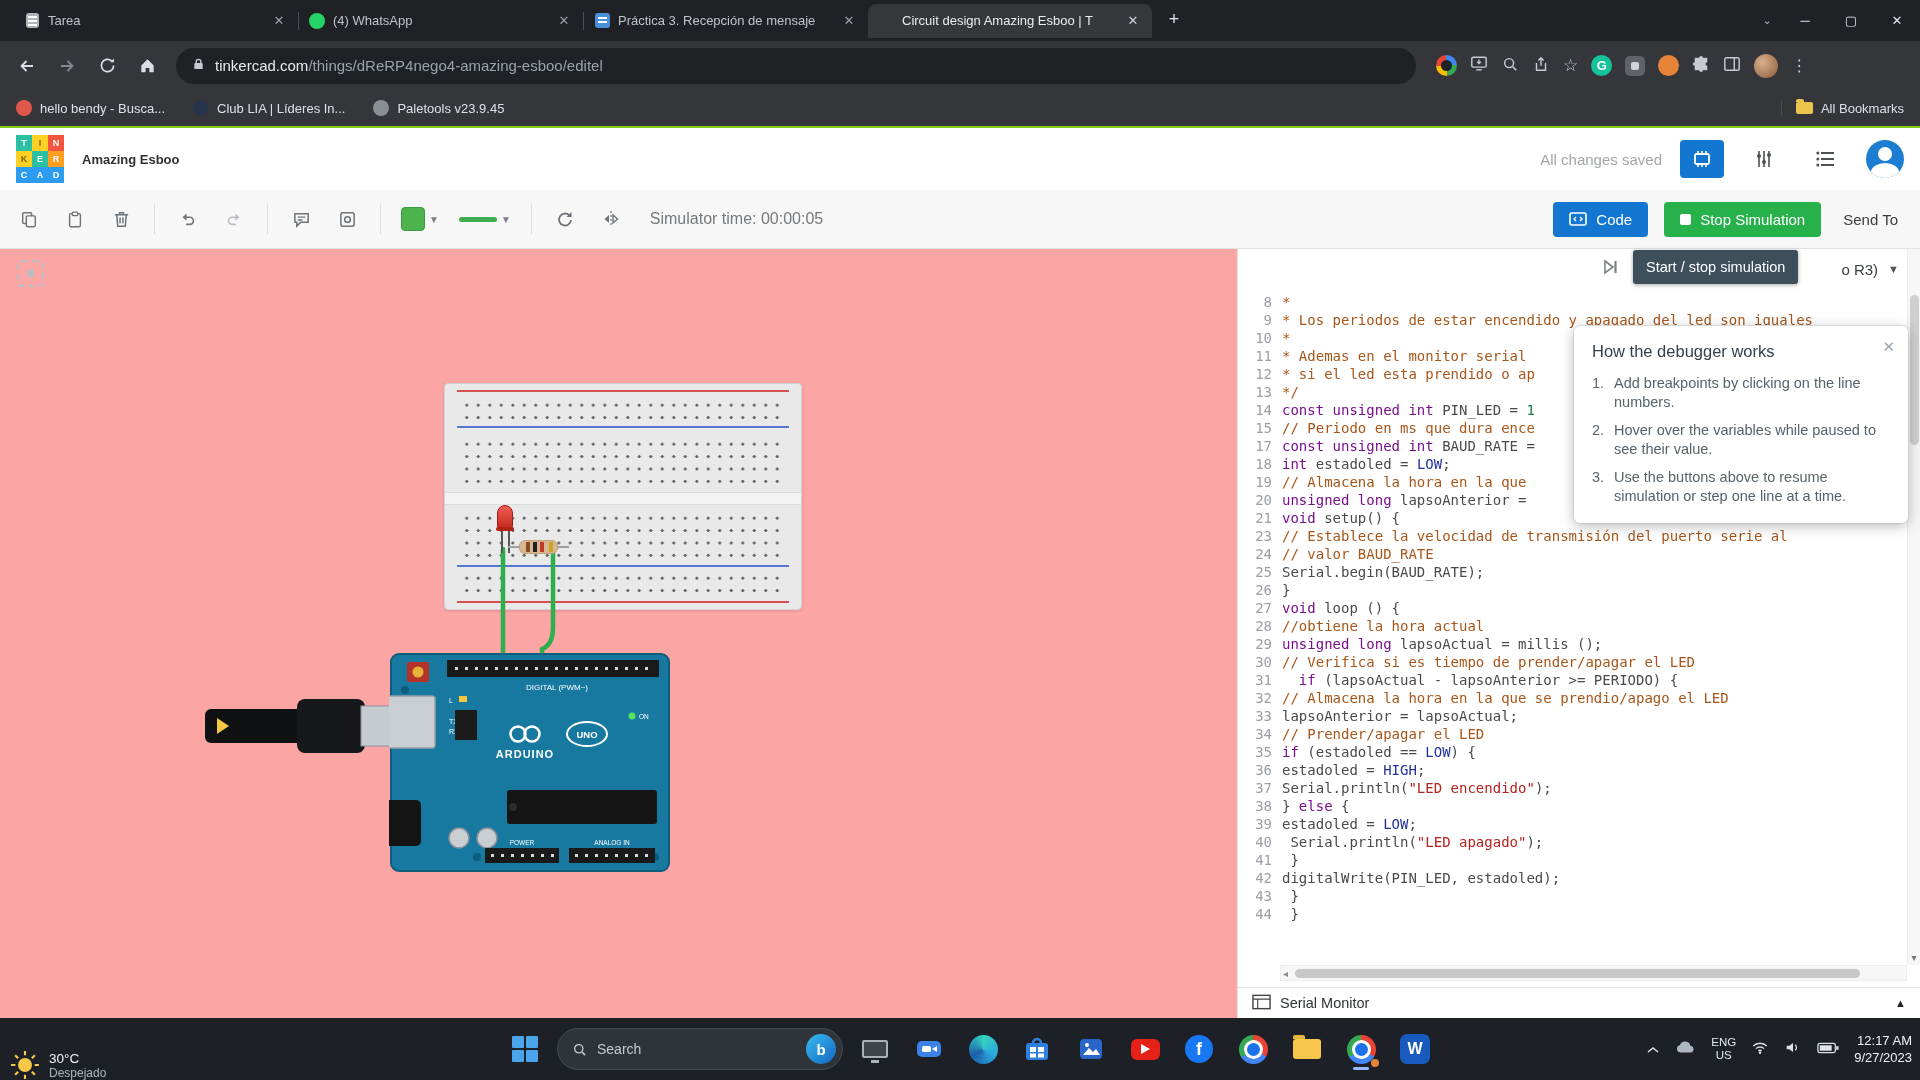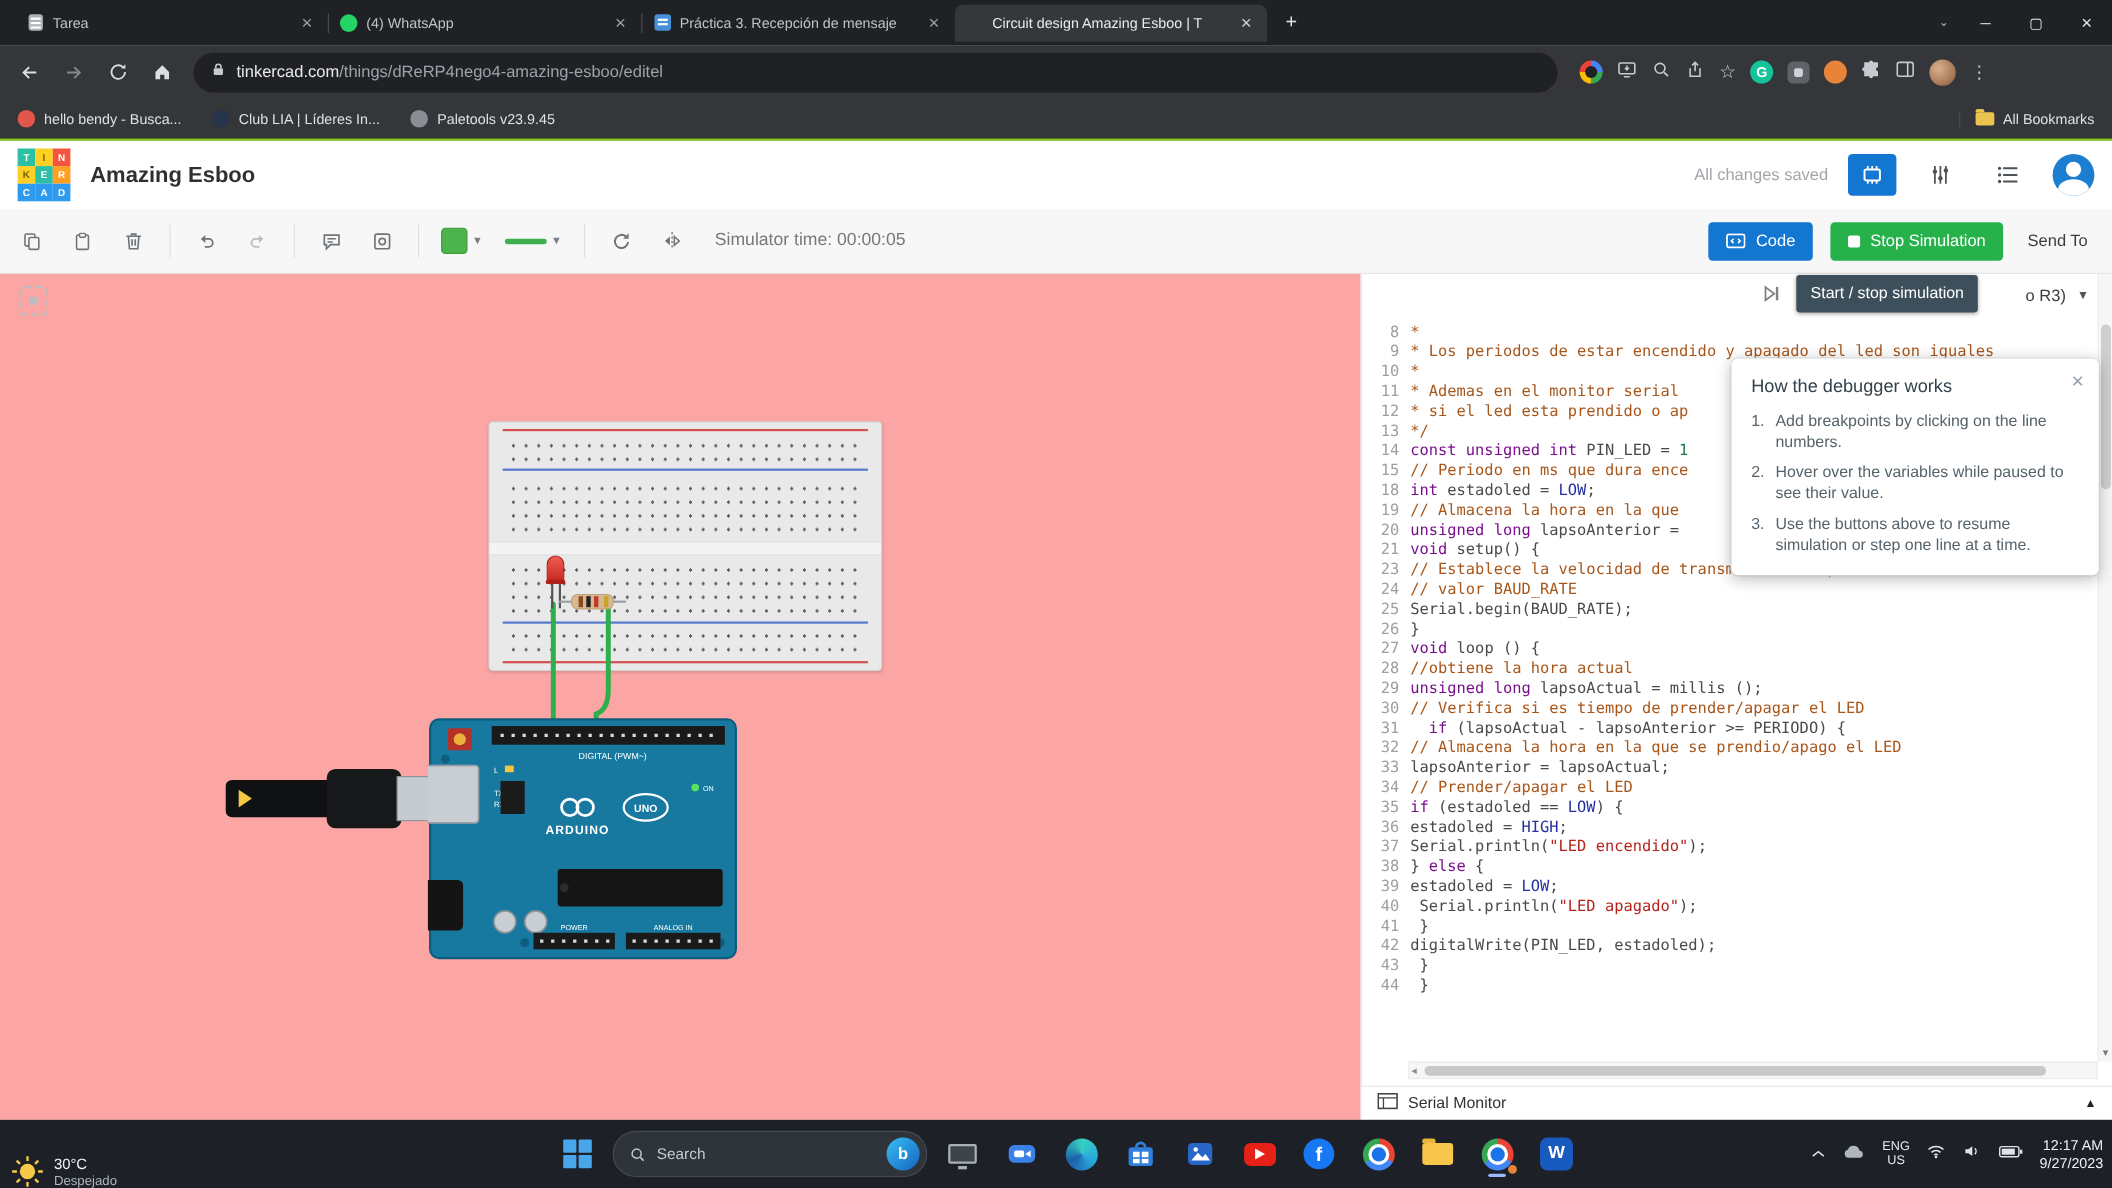--- a/index.html
+++ b/index.html
@@ -50,21 +50,21 @@
   .bm{display:flex;align-items:center;gap:8px;color:#dde1e5;font-size:13px}
   .bmico{width:16px;height:16px;border-radius:50%}
   .allbm{margin-left:auto;display:flex;align-items:center;gap:8px;color:#dde1e5;font-size:13px;padding-left:14px;border-left:1px solid #4a4c50}
   .folder{width:17px;height:12px;background:#eac44d;border-radius:2px;position:relative}
   .folder::before{content:"";position:absolute;top:-3px;left:0;width:8px;height:3px;background:#eac44d;border-radius:2px 2px 0 0}
 
   
   .tchead{position:absolute;left:0;top:128px;right:0;height:62px;background:#fff;display:flex;align-items:center;padding:0 16px;gap:18px}
   .tklogo{display:grid;grid-template-columns:repeat(3,16px);grid-template-rows:repeat(3,16px)}
   .tklogo span{display:flex;align-items:center;justify-content:center;color:#fff;font-size:9px;font-weight:bold}
-  .doc-title{font-size:20px;font-weight:bold;color:#2e3133}
+  .doc-title{font-size:13px;font-weight:bold;color:#2e3133}
   .savedtx{margin-left:auto;color:#a2a6aa;font-size:15px}
   .hbtn{width:44px;height:38px;border-radius:4px;display:flex;align-items:center;justify-content:center;color:#4d5256}
   .hbtn.activeblue{background:#1377d2;color:#fff}
   .tcavatar{width:38px;height:38px;border-radius:50%;background:#1c7ed0;position:relative;overflow:hidden}
   .tcavatar::before{content:"";position:absolute;left:12px;top:7px;width:14px;height:14px;border-radius:50%;background:#fff}
   .tcavatar::after{content:"";position:absolute;left:5px;top:23px;width:28px;height:18px;border-radius:50%;background:#fff}
 
   
   .tctool{position:absolute;left:0;top:190px;right:0;height:59px;background:#f7f7f7;border-bottom:1px solid #e2e2e2;display:flex;align-items:center;padding:0 16px;gap:20px;color:#6f7478}
   .tix{width:26px;height:26px;display:flex;align-items:center;justify-content:center}
@@ -537,20 +537,24 @@
       </div>
       <div class="code-row">
         <span class="ln">14</span>
         <span class="lc"><span class="tok-k">const unsigned int</span><span class="tok-d"> PIN_LED = </span><span class="tok-n">1</span></span>
       </div>
       <div class="code-row">
         <span class="ln">15</span>
         <span class="lc"><span class="tok-c">// Periodo en ms que dura ence</span></span>
       </div>
       <div class="code-row">
+        <span class="ln">17</span>
+        <span class="lc"><span class="tok-k">const unsigned int</span><span class="tok-d"> BAUD_RATE =</span></span>
+      </div>
+      <div class="code-row">
         <span class="ln">18</span>
         <span class="lc"><span class="tok-k">int</span><span class="tok-d"> estadoled = </span><span class="tok-a">LOW</span><span class="tok-d">;</span></span>
       </div>
       <div class="code-row">
         <span class="ln">19</span>
         <span class="lc"><span class="tok-c">// Almacena la hora en la que</span></span>
       </div>
       <div class="code-row">
         <span class="ln">20</span>
         <span class="lc"><span class="tok-k">unsigned long</span><span class="tok-d"> lapsoAnterior =</span></span>

